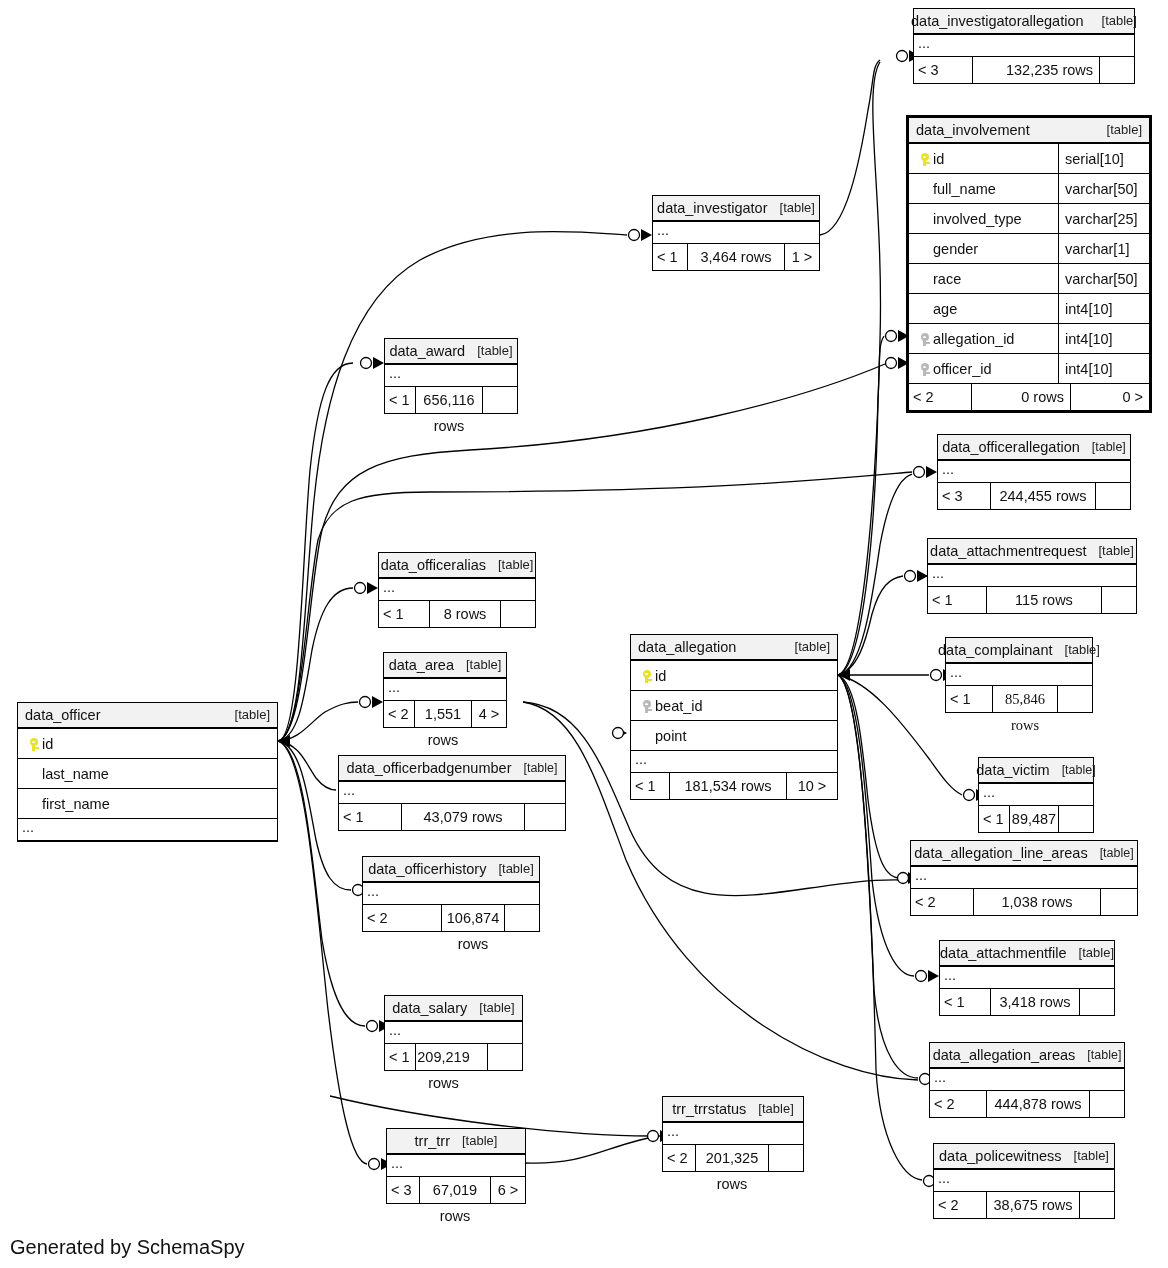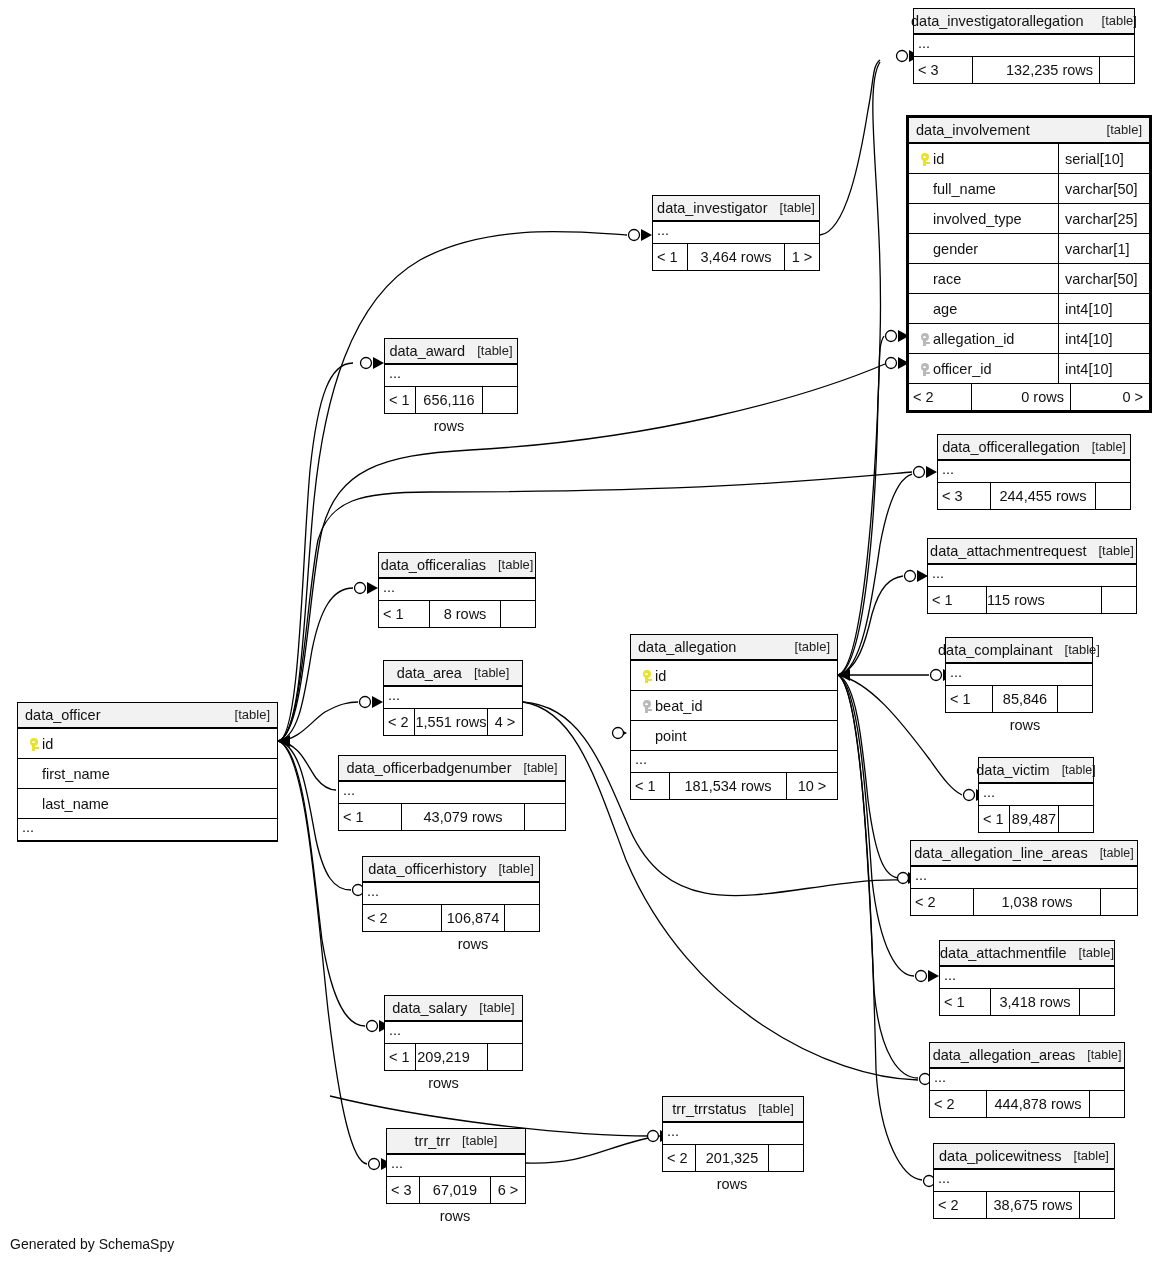--- a/index.html
+++ b/index.html
@@ -33,21 +33,21 @@
   .foot .fm{flex:1;text-align:right;padding-right:6px;border-left:1px solid #000000;border-right:1px solid #000000;}
   .foot .fr{text-align:right;padding-right:6px;min-width:34px;}
   .keyicon{display:inline-block;width:9px;height:13px;position:relative;vertical-align:-2px;}
   .keyicon i{position:absolute;display:block;}
   .keyicon i.head{width:8px;height:8px;border-radius:50%;top:0;left:0;}
   .keyicon i.hole{width:3px;height:3px;border-radius:50%;top:2.5px;left:2.5px;background:#ffffff;}
   .keyicon i.stem{width:3px;height:8px;top:5px;left:2.5px;}
   .keyicon i.tooth{width:5px;height:2px;top:9px;left:4px;}
   .k-pk i.head,.k-pk i.stem,.k-pk i.tooth{background:#e8e32a;}
   .k-fk i.head,.k-fk i.stem,.k-fk i.tooth{background:#b9b9b9;}
-  .footer-note{position:absolute;font-size:14px;color:#111;}
+  .footer-note{position:absolute;font-size:20px;color:#111;}
 </style>
 </head>
 <body>
 
 <div id="canvas">
 
   <svg id="edges" viewBox="0 0 1168 1268">
 
     <path class="edge" d="M278,741 C300,741 302,560 310,470 C318,395 330,363 353,363"></path>
 
@@ -283,39 +283,39 @@
   </div>
 
   <div class="tbl" style="left:927px;top:538px;width:210px;">
     <div class="hdr cent">
       <span class="nm">data_attachmentrequest</span>
       <span class="tag" style="padding-left:4px;">[table]</span>
     </div>
     <div class="ellip">...</div>
     <div class="foot">
       <div class="fl" style="width:58px;">&lt; 1</div>
-      <div class="fm" style="text-align:left;padding-right:0;">115 rows</div>
+      <div class="fm" style="text-align:center;padding-right:0;">115 rows</div>
       <div class="fr" style="width:32px;"></div>
     </div>
   </div>
 
   <div class="tbl" style="left:378px;top:552px;width:158px;">
     <div class="hdr cent">
       <span class="nm">data_officeralias</span>
       <span class="tag" style="padding-left:4px;">[table]</span>
     </div>
     <div class="ellip">...</div>
     <div class="foot">
       <div class="fl" style="width:50px;">&lt; 1</div>
       <div class="fm" style="text-align:center;padding-right:0;">8 rows</div>
       <div class="fr" style="width:34px;"></div>
     </div>
   </div>
 
-  <div class="tbl" style="left:383px;top:652px;width:140px;margin-top:8px;">
+  <div class="tbl" style="left:383px;top:652px;width:124px;">
     <div class="hdr cent">
       <span class="nm">data_area</span>
       <span class="tag" style="padding-left:4px;">[table]</span>
     </div>
     <div class="ellip">...</div>
     <div class="foot">
       <div class="fl" style="width:30px;">&lt; 2</div>
       <div class="fm" style="text-align:center;padding-right:0;">1,551 rows</div>
       <div class="fr" style="width:26px;text-align:center;padding-right:0;">4 &gt;</div>
     </div>
@@ -352,21 +352,21 @@
   </div>
 
   <div class="tbl" style="left:945px;top:637px;width:148px;">
     <div class="hdr cent">
       <span class="nm">data_complainant</span>
       <span class="tag" style="padding-left:4px;">[table]</span>
     </div>
     <div class="ellip">...</div>
     <div class="foot">
       <div class="fl" style="width:46px;">&lt; 1</div>
-      <div class="fm" style="text-align:center;padding-right:0;">85,846 rows</div>
+      <div class="fm" style="text-align:center;padding-right:0;font-family:Liberation Serif, serif;">85,846 rows</div>
       <div class="fr" style="width:22px;"></div>
     </div>
   </div>
 
   <div class="tbl" style="left:978px;top:757px;width:116px;">
     <div class="hdr cent">
       <span class="nm">data_victim</span>
       <span class="tag" style="padding-left:4px;font-size:12.5px;">[table]</span>
     </div>
     <div class="ellip">...</div>
@@ -435,26 +435,26 @@
       <span class="tag">[table]</span>
     </div>
     <div class="colwrap">
       <div class="col">
         <span class="keyslot"><span class="keyicon k-pk"><i class="head"></i><i class="hole"></i><i class="stem"></i><i class="tooth"></i></span></span>
         <span class="cname">id</span>
       </div>
     </div>
     <div class="colwrap">
       <div class="col">
+        <span class="cname">last_name</span>
+      </div>
+    </div>
+    <div class="colwrap">
+      <div class="col">
         <span class="cname">first_name</span>
-      </div>
-    </div>
-    <div class="colwrap">
-      <div class="col">
-        <span class="cname">last_name</span>
       </div>
     </div>
     <div class="ellip">...</div>
   </div>
 
   <div class="tbl" style="left:384px;top:995px;width:139px;">
     <div class="hdr cent">
       <span class="nm">data_salary</span>
       <span class="tag" style="padding-left:4px;">[table]</span>
     </div>

